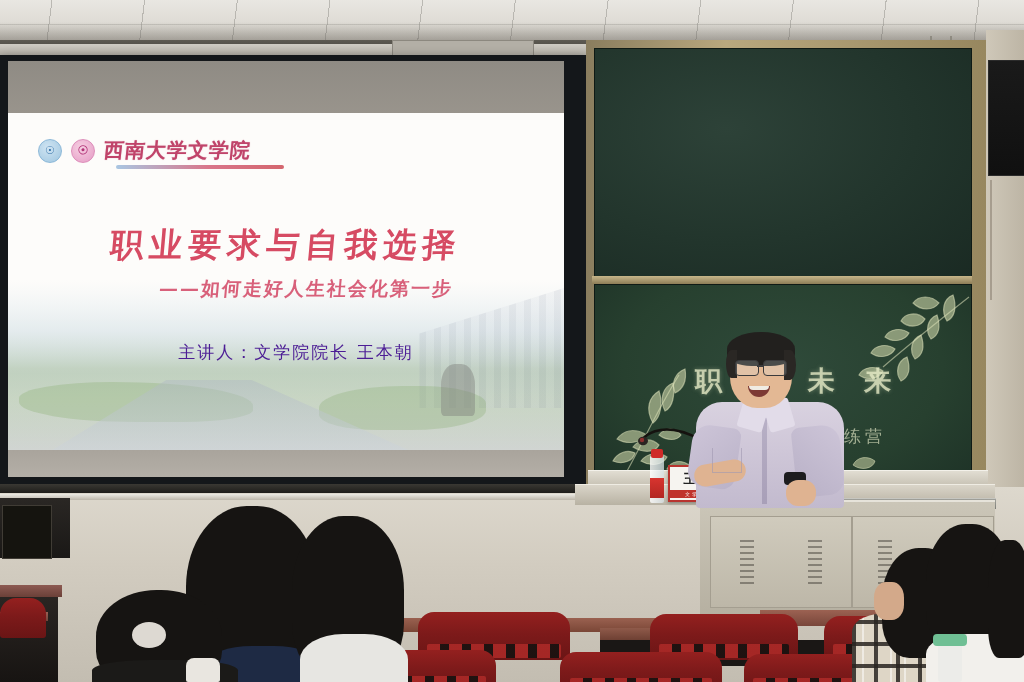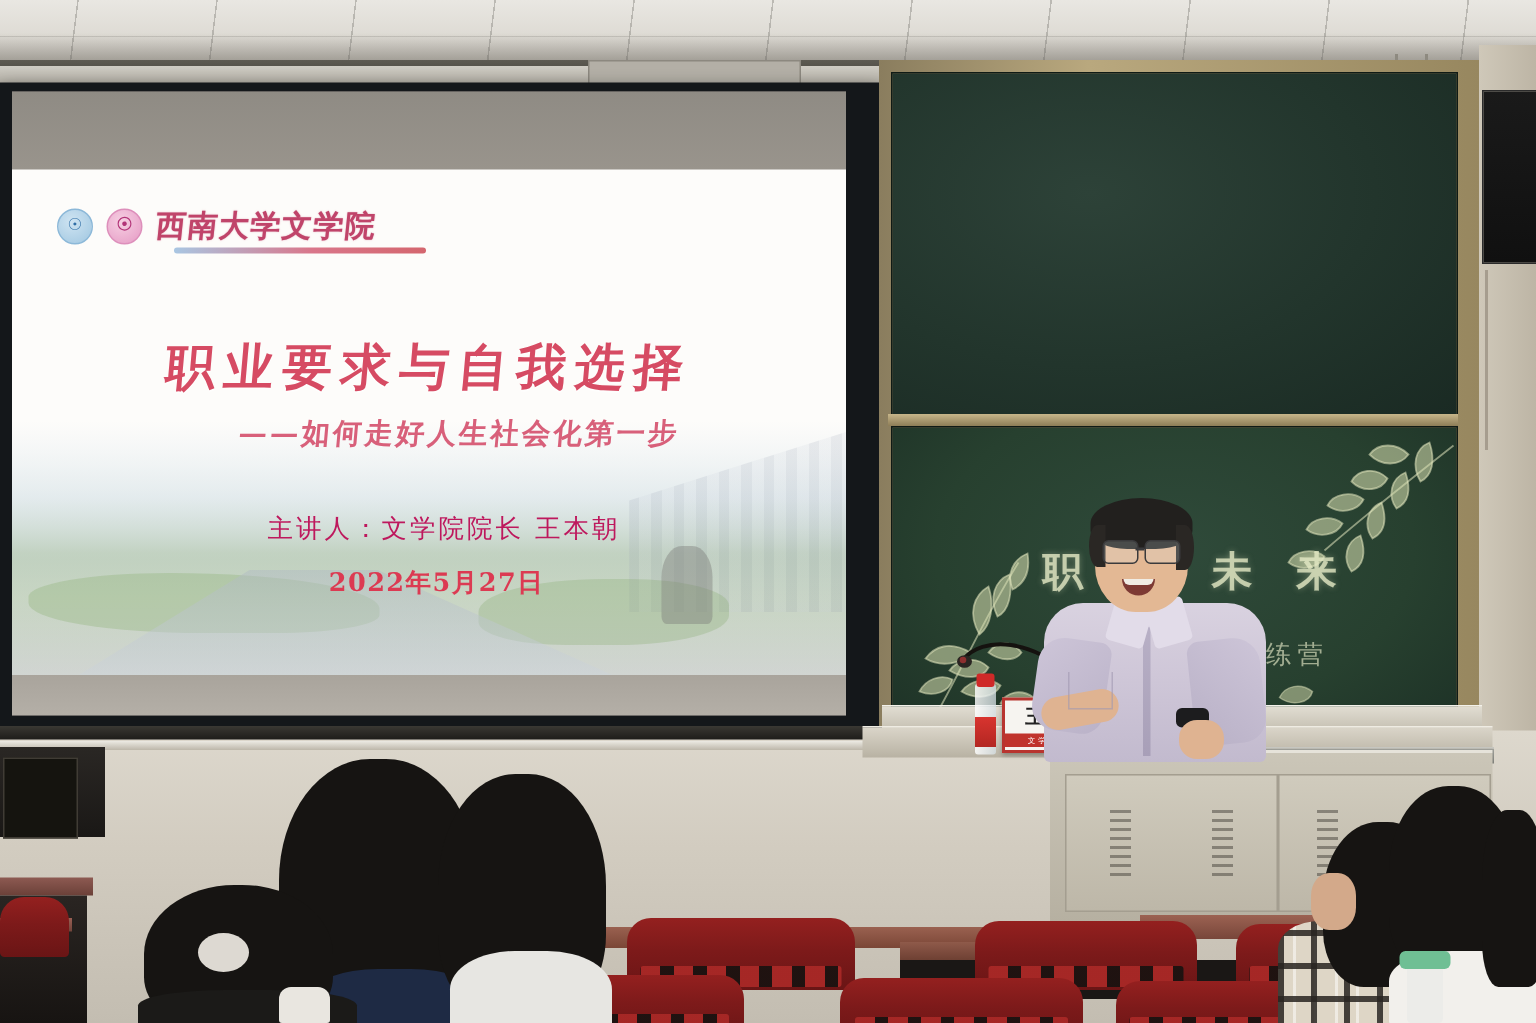--- a/index.html
+++ b/index.html
@@ -162,21 +162,21 @@
     color:#d8607a;
     letter-spacing:2px;
     transform:skewX(-5deg);
     padding-left:40px;
     box-sizing:border-box;
   }
   .slide-speaker{
     position:absolute;left:0;top:228px;width:100%;text-align:center;
     font-family:"DejaVu Serif",serif;
     font-size:17px;
-    color:#be185d;letter-spacing:2px;
+    color:#4c1d95;letter-spacing:2px;
     padding-left:20px;box-sizing:border-box;
   }
   .slide-date{
     position:absolute;left:0;top:264px;width:100%;text-align:center;
     font-family:"DejaVu Serif",serif;
     font-size:17px;font-weight:bold;
     color:#dc3a52;letter-spacing:1px;
     padding-left:10px;box-sizing:border-box;
   }
 
@@ -496,21 +496,20 @@
         <div class="slide-header">
           <div class="logo-circle logo-blue">☉</div>
           <div class="logo-circle logo-pink">⦿</div>
           <div class="school-name">西南大学文学院</div>
         </div>
         <div class="header-rule"></div>
 
         <div class="slide-title">职业要求与自我选择</div>
         <div class="slide-subtitle">——如何走好人生社会化第一步</div>
         <div class="slide-speaker">主讲人：文学院院长 王本朝</div>
-        <div class="slide-date">2022年5月27日</div>
       </div>
 
       <div class="slide-bottom-strip"></div>
     </div>
   </div>
 
   <div class="bb-wrap">
     <div class="bb-frame-outer"></div>
     <div class="bb-upper"></div>
     <div class="bb-ledge"></div>

